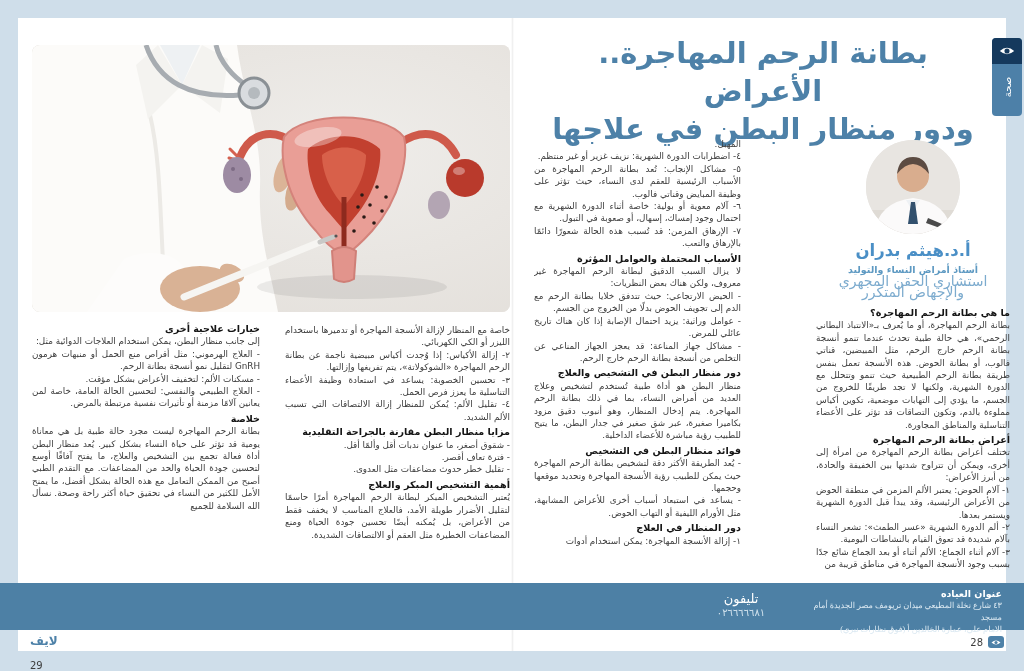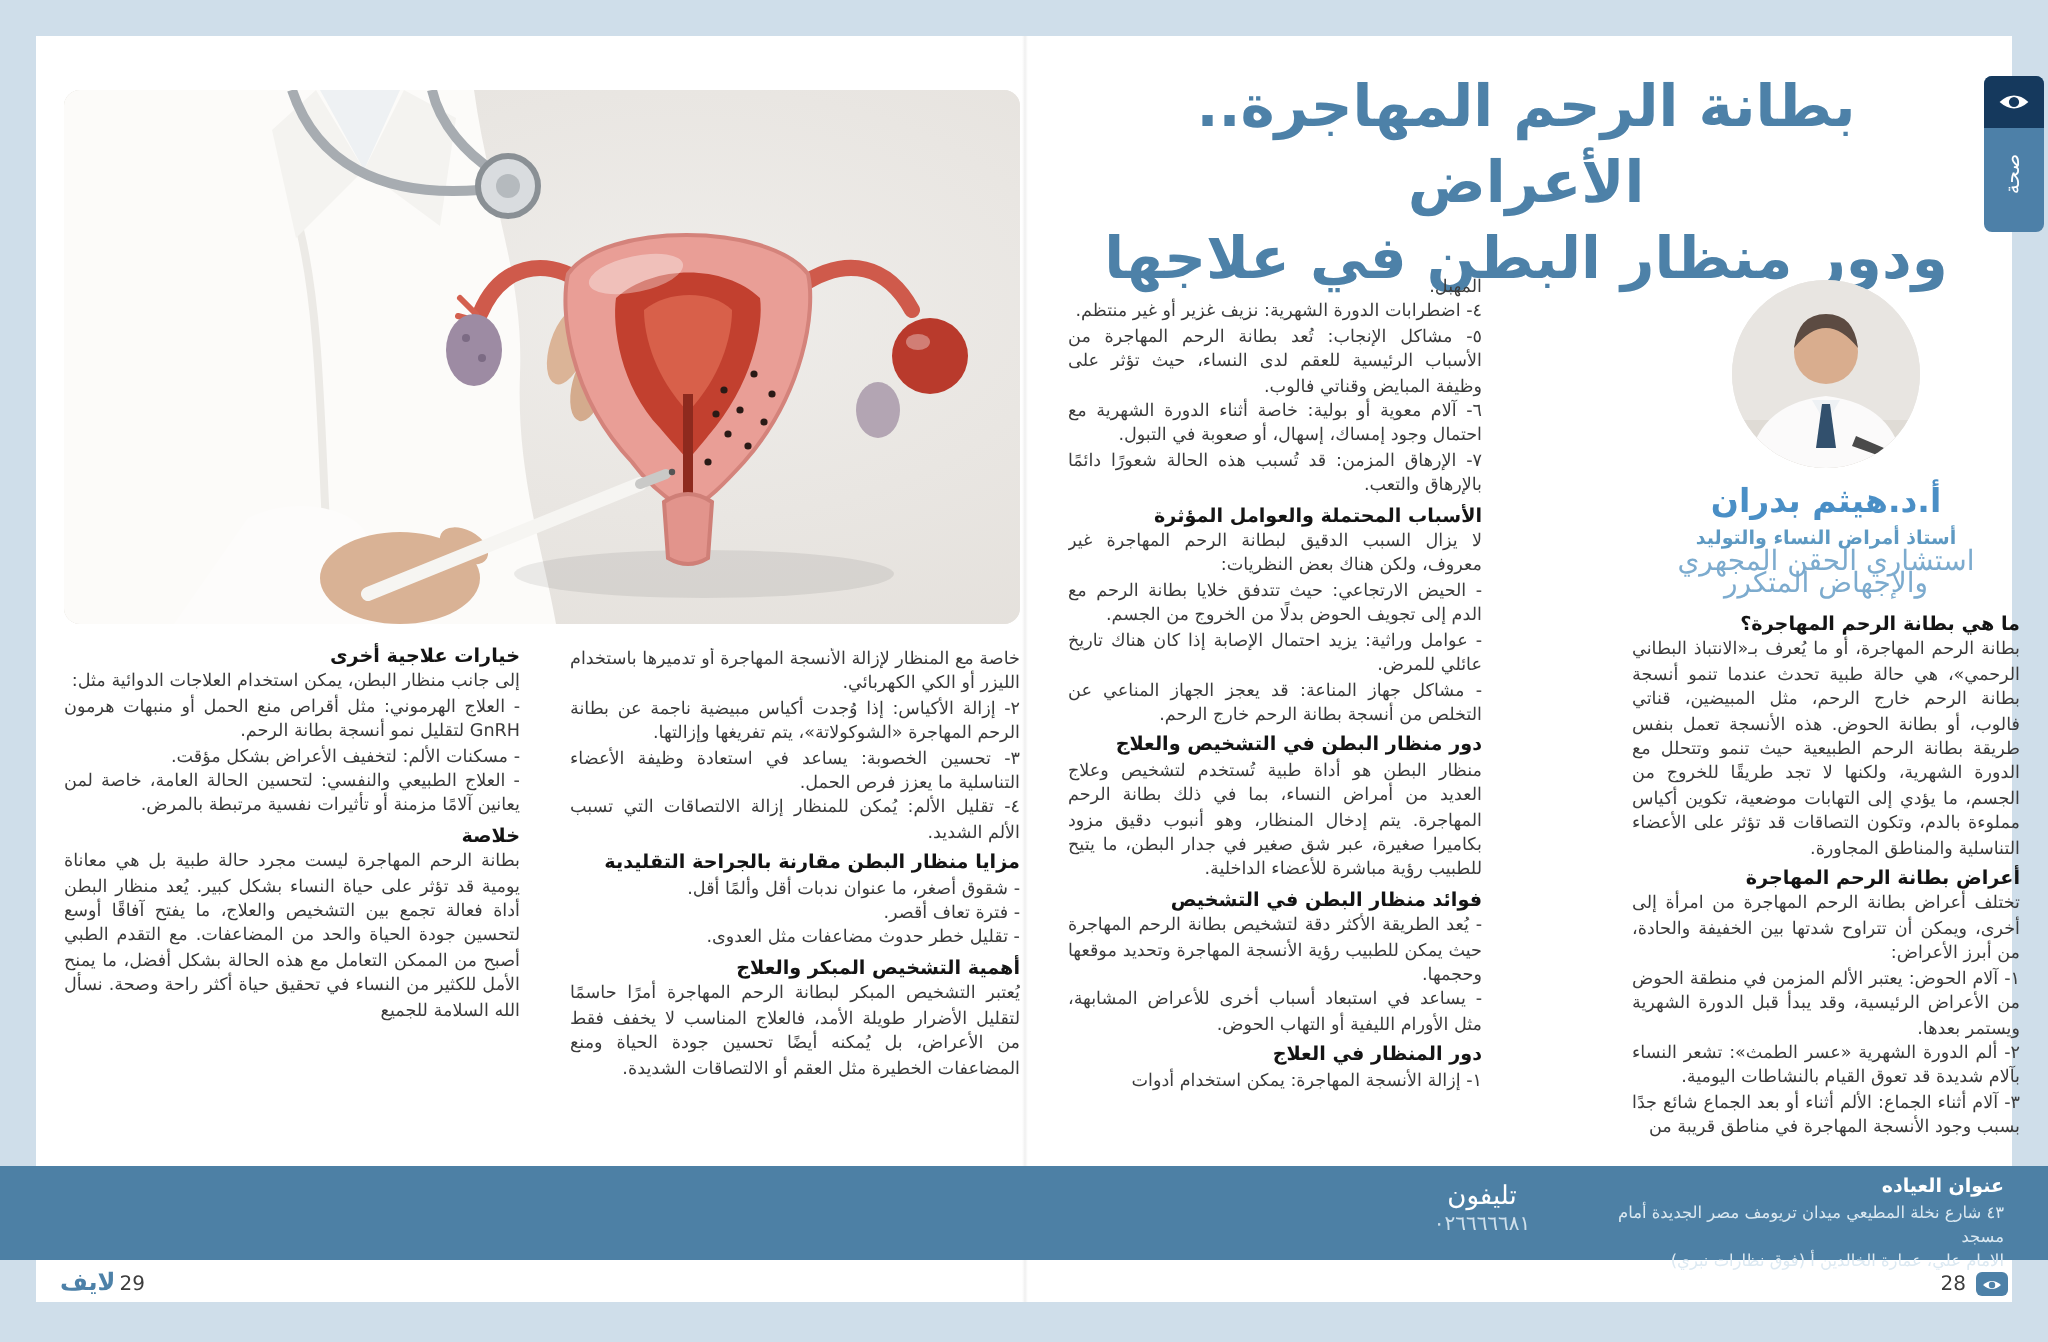--- a/index.html
+++ b/index.html
@@ -67,29 +67,29 @@
   }
   .photo svg { display:block; width:100%; height:100%; }
 
   
   .band {
     position:absolute; left:0; top:583px; width:1024px; height:47px;
     background:#4d80a5;
   }
   .addr { position:absolute; right:22px; top:4px; width:210px; text-align:right; }
   .addr-title { color:#ffffff; font-weight:bold; font-size:9.5px; line-height:13px; }
-  .addr-line  { color:#dce9f2; font-size:8.2px; line-height:12px; }
+  .addr-line  { color:#dce9f2; font-size:8.2px; line-height:12px;font-family:Liberation Serif, serif; }
   .phone { position:absolute; right:228px; top:8px; width:110px; text-align:center; }
   .phone-label { color:#ffffff; font-weight:normal; font-size:13px; line-height:15px; }
   .phone-number { color:#cfe0ec; font-size:10px; line-height:14px; letter-spacing:1px; direction:ltr; }
 
   
   .pg-left {
     position:absolute; left:30px; top:634px;
-    display:flex; flex-direction:row; gap:2px; align-items:baseline; direction:ltr;
+    display:flex; flex-direction:column; gap:12px; align-items:baseline; direction:ltr;
   }
   .brand { color:#4d81a8; font-weight:bold; font-size:12px; }
   .pgnum { color:#3c3c3c; font-size:10px; }
   .pg-right {
     position:absolute; right:20px; top:636px;
     display:flex; gap:5px; align-items:center; direction:ltr;
   }
   .eye-chip {
     width:16px; height:12px; background:#4d81a8; border-radius:3px;
     display:flex; align-items:center; justify-content:center;

